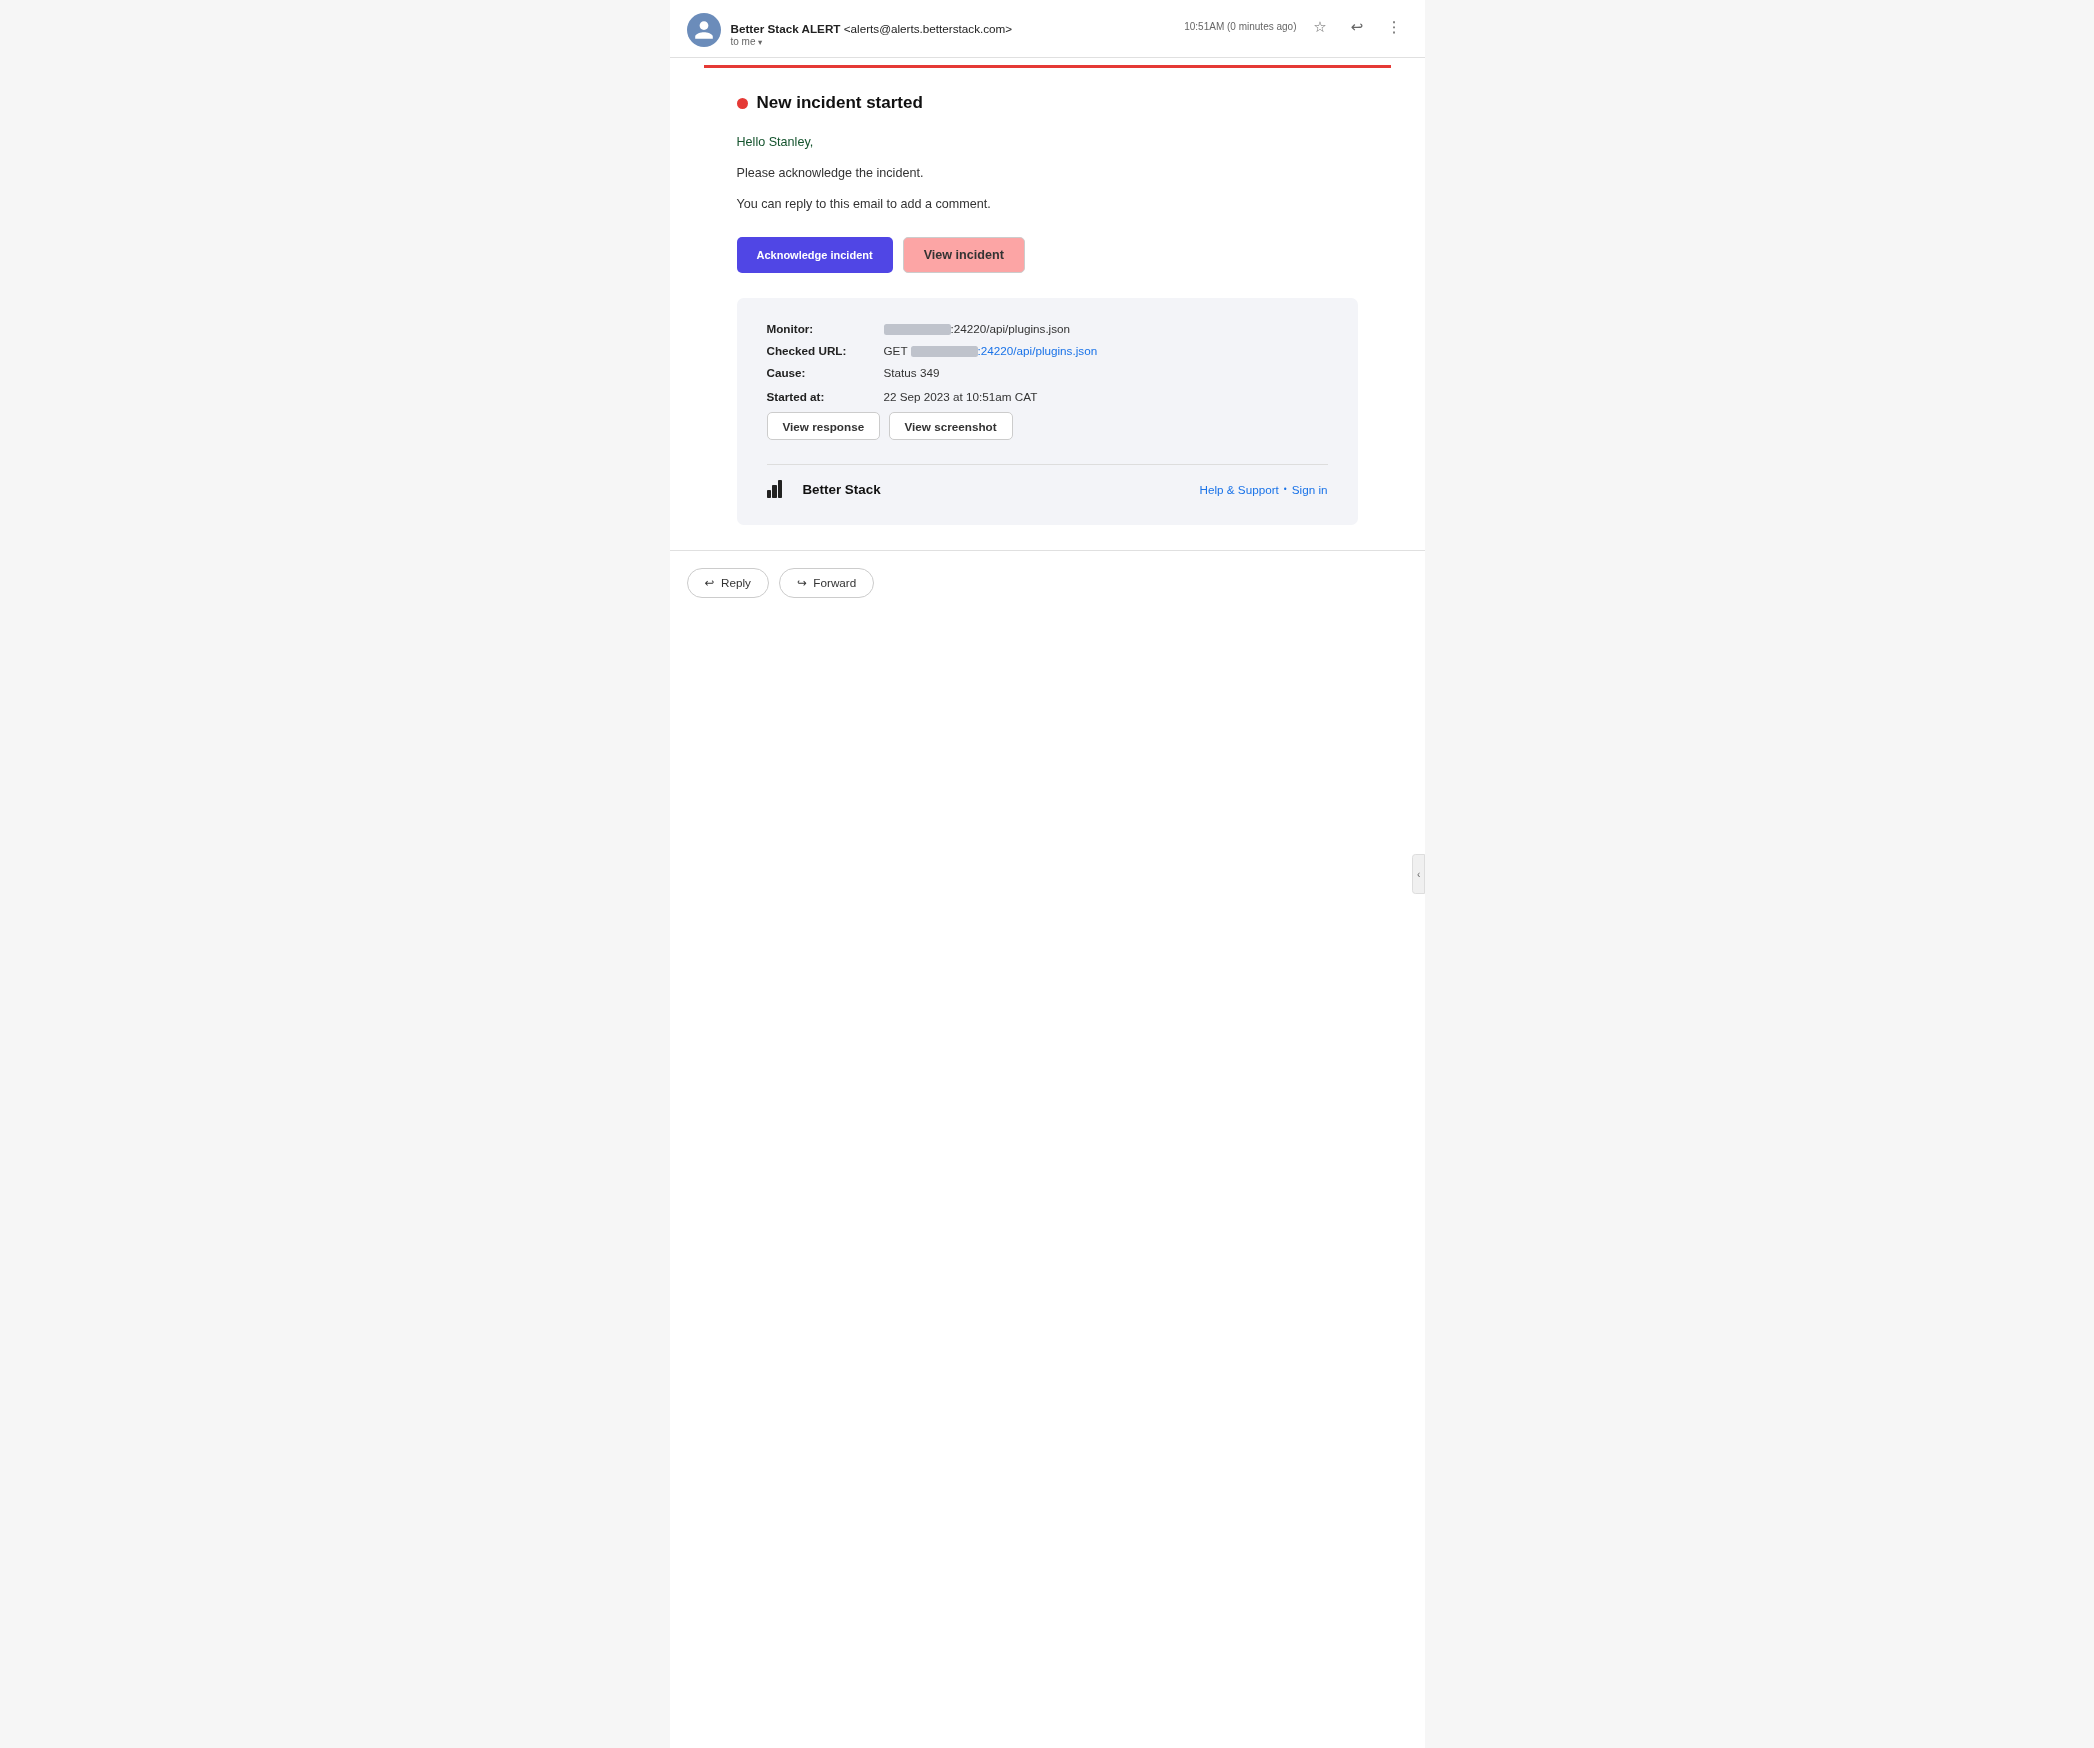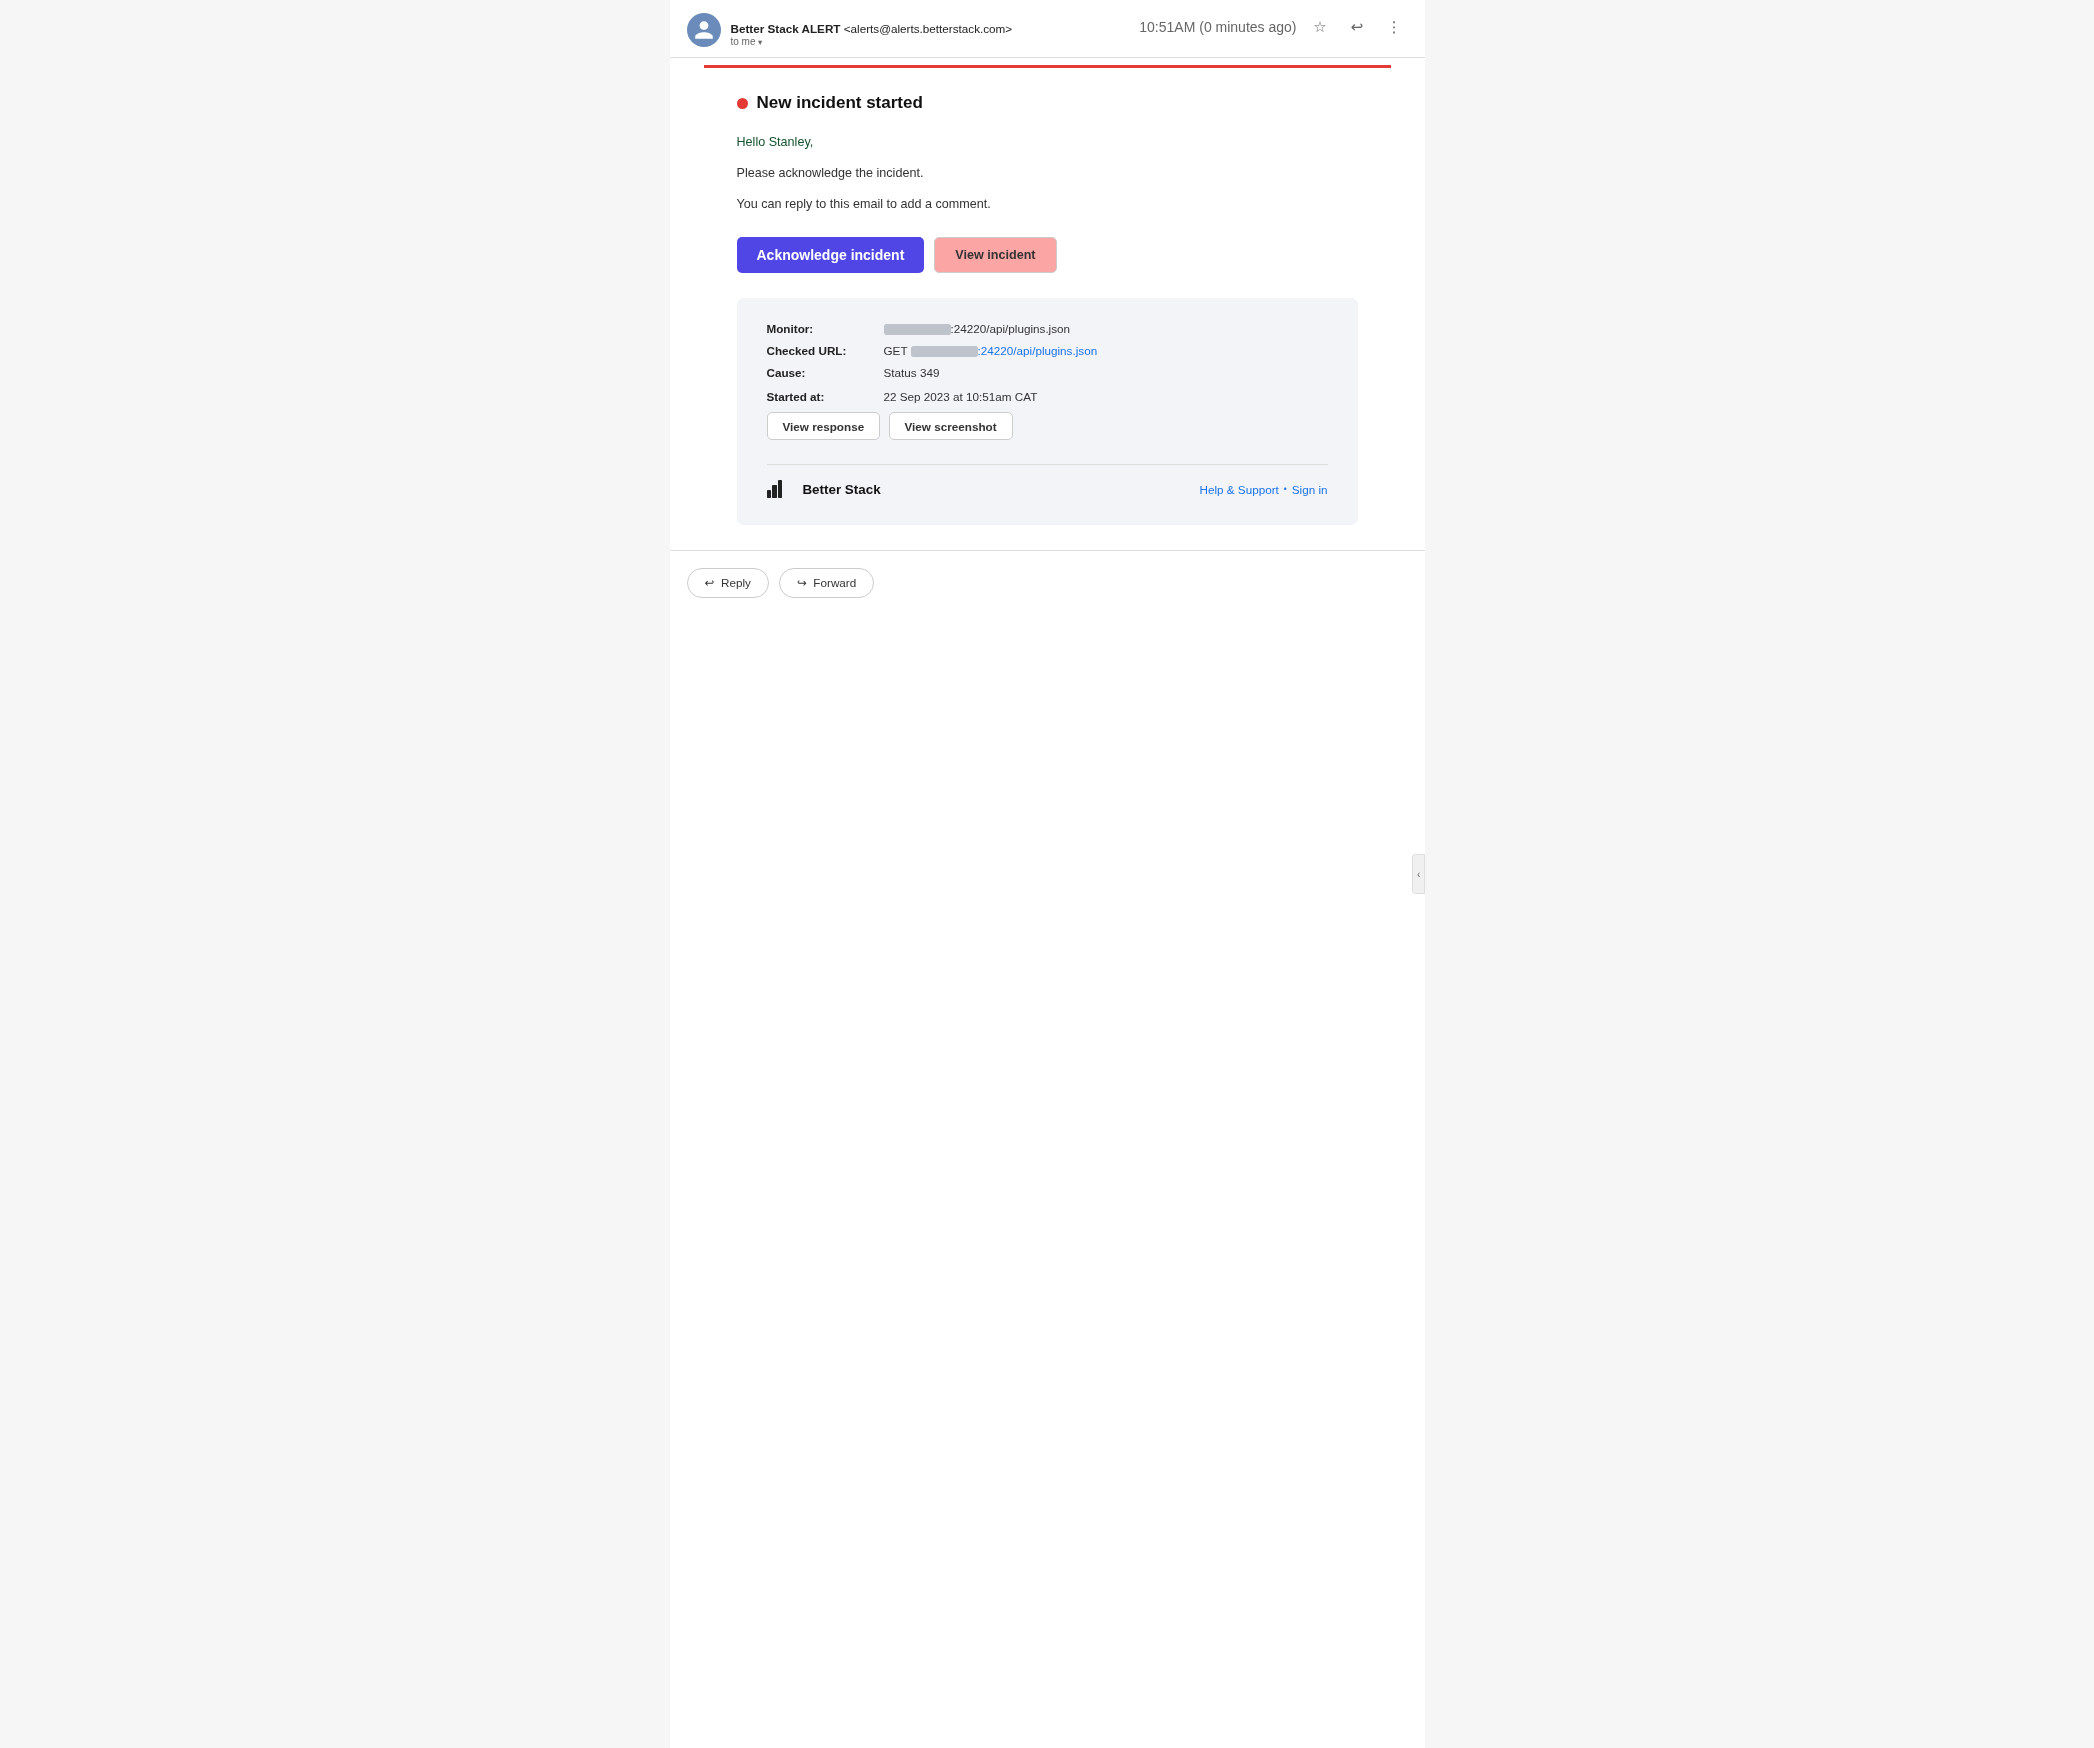--- a/index.html
+++ b/index.html
@@ -83,21 +83,21 @@
       font-size: 8.4px;
     }
 
     .header-actions {
       display: flex;
       align-items: center;
       gap: 10px;
     }
 
     .timestamp {
-      font-size: 14px;
+      font-size: 10px;
       color: #666;
     }
 
     .header-icon-btn {
       background: none;
       border: none;
       cursor: pointer;
       color: #666;
       font-size: 15px;
       display: flex;
@@ -167,21 +167,21 @@
       gap: 10px;
       margin-bottom: 25px;
     }
 
     .btn-acknowledge {
       background: #5046e5;
       color: #fff;
       border: none;
       border-radius: 5px;
       padding: 10px 20px;
-      font-size: 14px;
+      font-size: 11px;
       font-weight: 600;
       cursor: pointer;
     }
 
     .btn-view-incident {
       background: #fca5a5;
       color: #333;
       border: 1.3px solid #ccc;
       border-radius: 5px;
       padding: 10px 20px;

